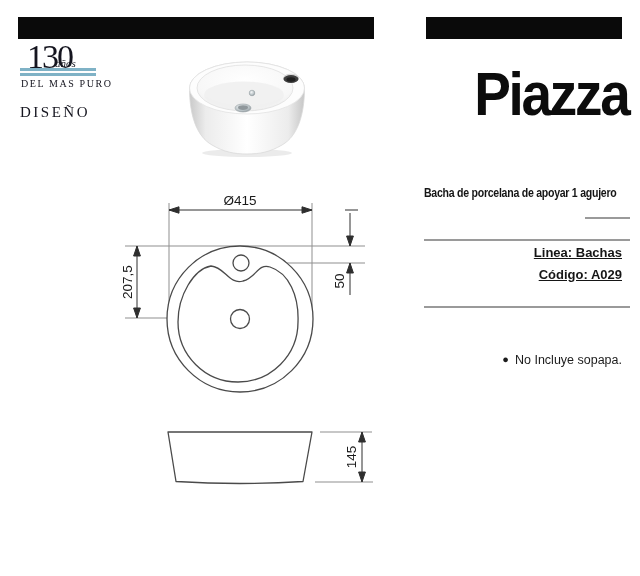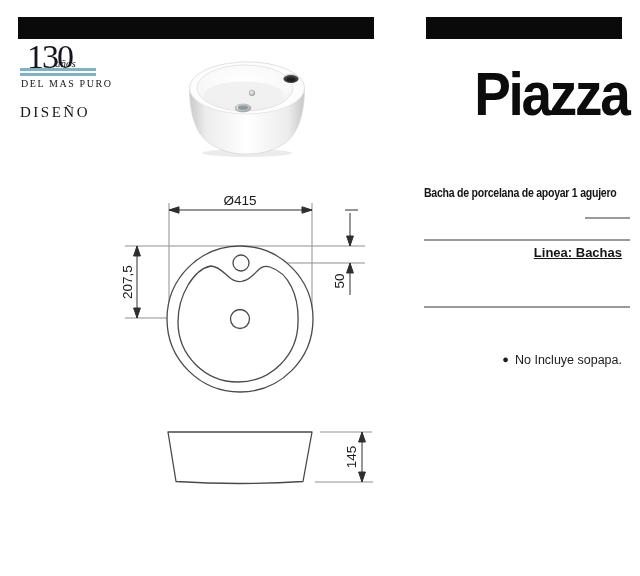--- a/index.html
+++ b/index.html
@@ -143,20 +143,21 @@
     </g>
   </svg>
 
   <div class="description">Bacha de porcelana de apoyar 1 agujero</div>
 
   <div class="shortline"></div>
   <div class="rule rule-1"></div>
 
   <div class="specs">
     <div>Linea: Bachas</div>
+    <div>Código: A029</div>
   </div>
 
   <div class="rule rule-2"></div>
 
   <div class="features">
     <div>
       <span class="bullet">●</span><span>No Incluye sopapa.</span>
     </div>
   </div>
 

